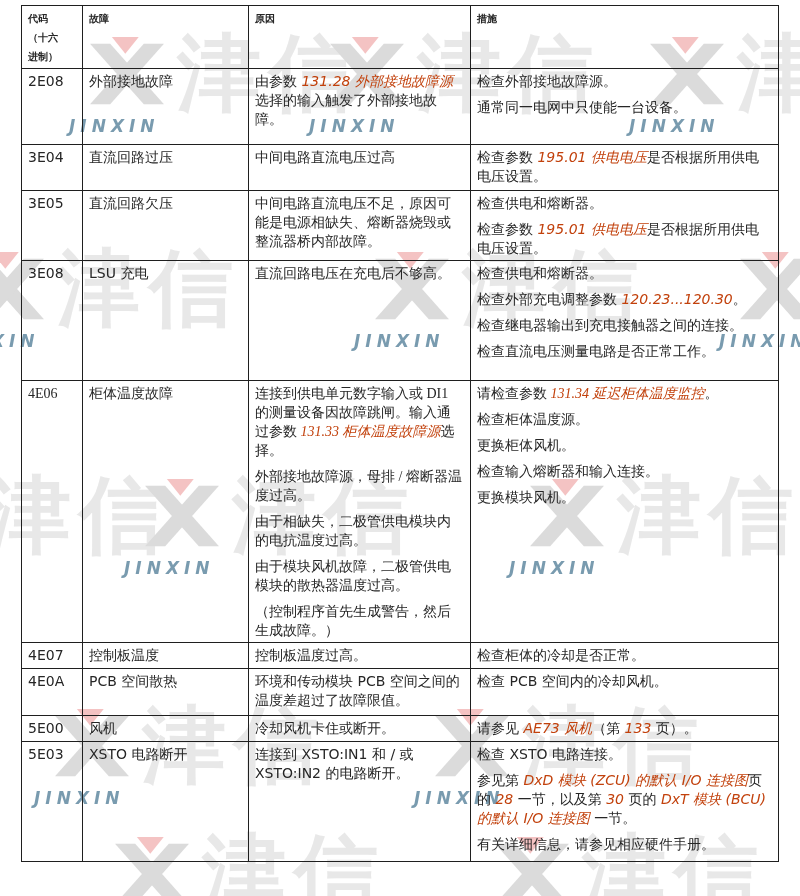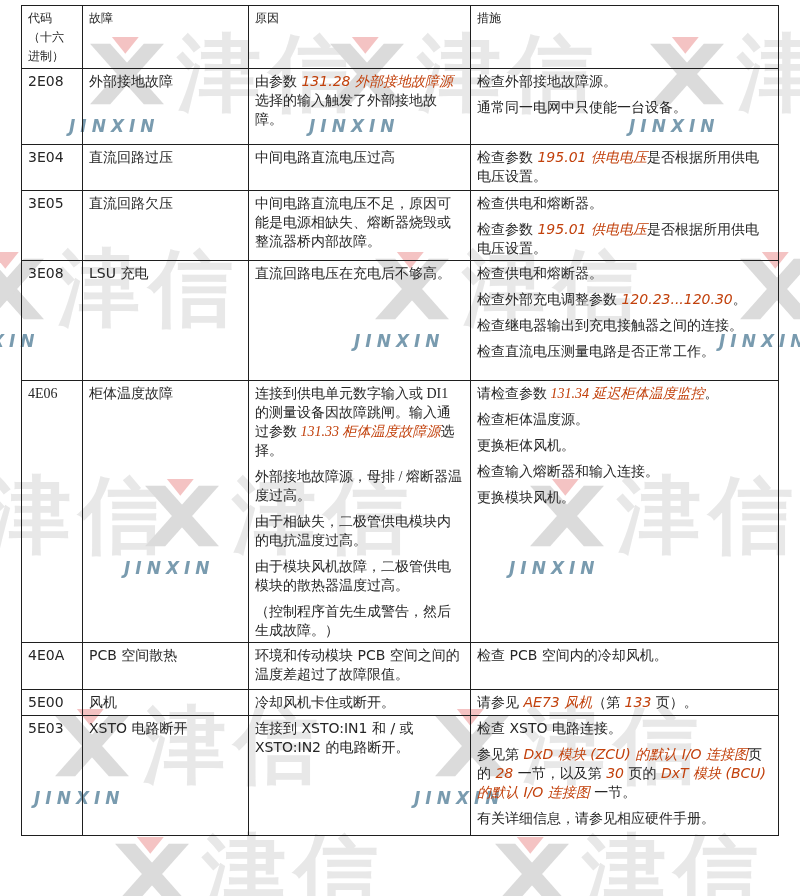--- a/index.html
+++ b/index.html
@@ -59,22 +59,22 @@
   }
   table.fault th, table.fault td {
     border: 1.5px solid #1f1f1f;
     vertical-align: top;
     padding: 3px 6px 2px 6px;
     line-height: 19px;
     background: transparent;
   }
   table.fault th {
     text-align: left;
-    font-weight: normal;
-    font-size: 12px;
+    font-weight: bold;
+    font-size: 10px;
     white-space: pre-line;
   }
   td p { margin: 0 0 7px 0; }
   td p:last-child { margin-bottom: 0; }
   .ref { color: #c2410c; font-style: italic; }
 </style>
 </head>
 <body>
 
 <div class="page">
@@ -264,20 +264,30 @@
             <p><span>（控制程序首先生成警告，然后生成故障。）</span></p>
           </td>
           <td>
             <p><span>请检查参数 </span><span class="ref">131.34 延迟柜体温度监控</span><span>。</span></p>
             <p><span>检查柜体温度源。</span></p>
             <p><span>更换柜体风机。</span></p>
             <p><span>检查输入熔断器和输入连接。</span></p>
             <p><span>更换模块风机。</span></p>
           </td>
         </tr>
+        <tr style="height: 26px;">
+          <td>4E07</td>
+          <td>控制板温度</td>
+          <td>
+            <p><span>控制板温度过高。</span></p>
+          </td>
+          <td>
+            <p><span>检查柜体的冷却是否正常。</span></p>
+          </td>
+        </tr>
         <tr style="height: 47px;">
           <td>4E0A</td>
           <td>PCB 空间散热</td>
           <td>
             <p><span>环境和传动模块 PCB 空间之间的温度差超过了故障限值。</span></p>
           </td>
           <td>
             <p><span>检查 PCB 空间内的冷却风机。</span></p>
           </td>
         </tr>

